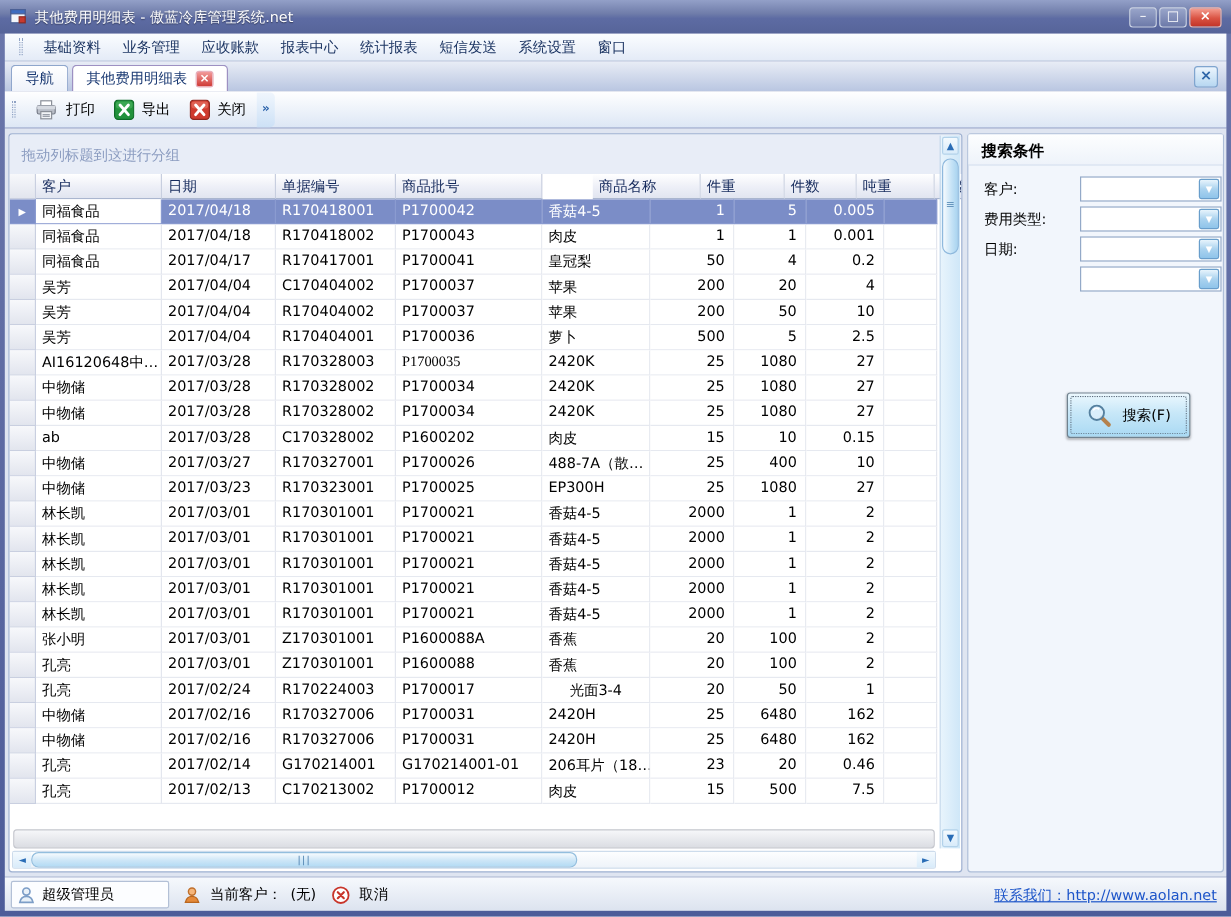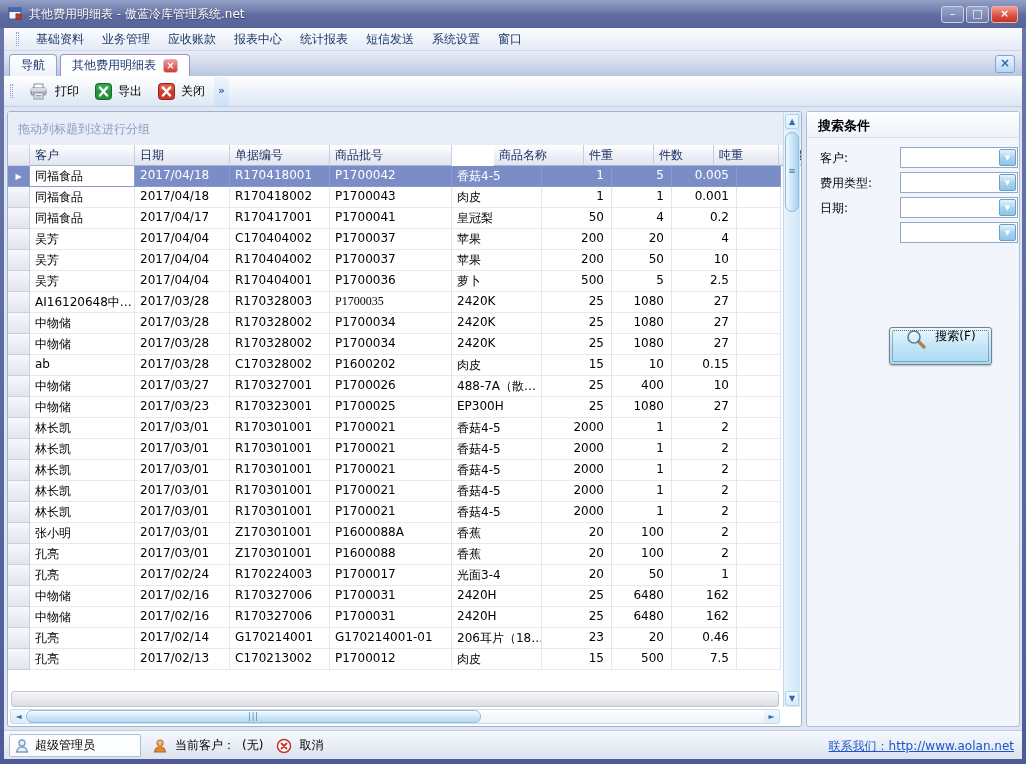--- a/index.html
+++ b/index.html
@@ -101,21 +101,21 @@
   .combo { position:absolute; left:80px; width:118px; height:21px; background:#fff;
     border:1px solid #93a9c8; }
   .combo input { position:absolute; inset:1px 19px 1px 1px; border:none; outline:none; width:96px;
     font:inherit; }
   .combo-btn { position:absolute; right:1px; top:1px; bottom:1px; width:17px;
     background:linear-gradient(#e7f4fc,#abd3ef 50%,#8fc4ea); border:1px solid #699ecb;
     border-radius:2px; color:#fff; text-align:center; font-size:7px; line-height:16px; }
   .search-btn { position:absolute; left:82px; top:215px; width:103px; height:38px;
     border:1px solid #70828f; border-radius:3px;
     background:linear-gradient(#ecf8fe,#c7e7f8 45%,#a9d9f3); box-shadow:0 1px 2px rgba(0,0,0,.25);
-    display:flex; align-items:flex-start; justify-content:center; gap:8px; }
+    display:flex; align-items:center; justify-content:center; gap:8px; }
   .search-btn .focus-rect { position:absolute; inset:2px; border:1px dotted #5a6a7a; border-radius:2px; }
 
   
   .statusbar { position:absolute; left:4px; right:4px; bottom:5px; height:29px;
     background:linear-gradient(#f6f9fd,#dce3ef); border-top:1px solid #c3cde0; }
   .user-box { position:absolute; left:5px; top:3px; width:132px; height:23px; background:#fcfdff;
     border:1px solid #b3c0d6; border-radius:2px; display:flex; align-items:center; gap:5px;
     padding-left:4px; }
   .current-group { position:absolute; left:148px; top:3px; height:23px; display:flex;
     align-items:center; gap:7px; color:#000; }
@@ -453,21 +453,21 @@
             <div class="cell num" style="width: 60px;">100</div>
             <div class="cell num" style="width: 65px;">2</div>
             <div class="cell num" style="width: 44px;"></div>
           </div>
           <div class="grow">
             <div class="cell ind"></div>
             <div class="cell" style="width: 105px;">孔亮</div>
             <div class="cell" style="width: 95px;">2017/02/24</div>
             <div class="cell" style="width: 100px;">R170224003</div>
             <div class="cell" style="width: 122px;">P1700017</div>
-            <div class="cell" style="width: 90px;">光面3-4</div>
+            <div class="cell" style="width: 90px; text-align: center;">光面3-4</div>
             <div class="cell num" style="width: 70px;">20</div>
             <div class="cell num" style="width: 60px;">50</div>
             <div class="cell num" style="width: 65px;">1</div>
             <div class="cell num" style="width: 44px;"></div>
           </div>
           <div class="grow">
             <div class="cell ind"></div>
             <div class="cell" style="width: 105px;">中物储</div>
             <div class="cell" style="width: 95px;">2017/02/16</div>
             <div class="cell" style="width: 100px;">R170327006</div>

